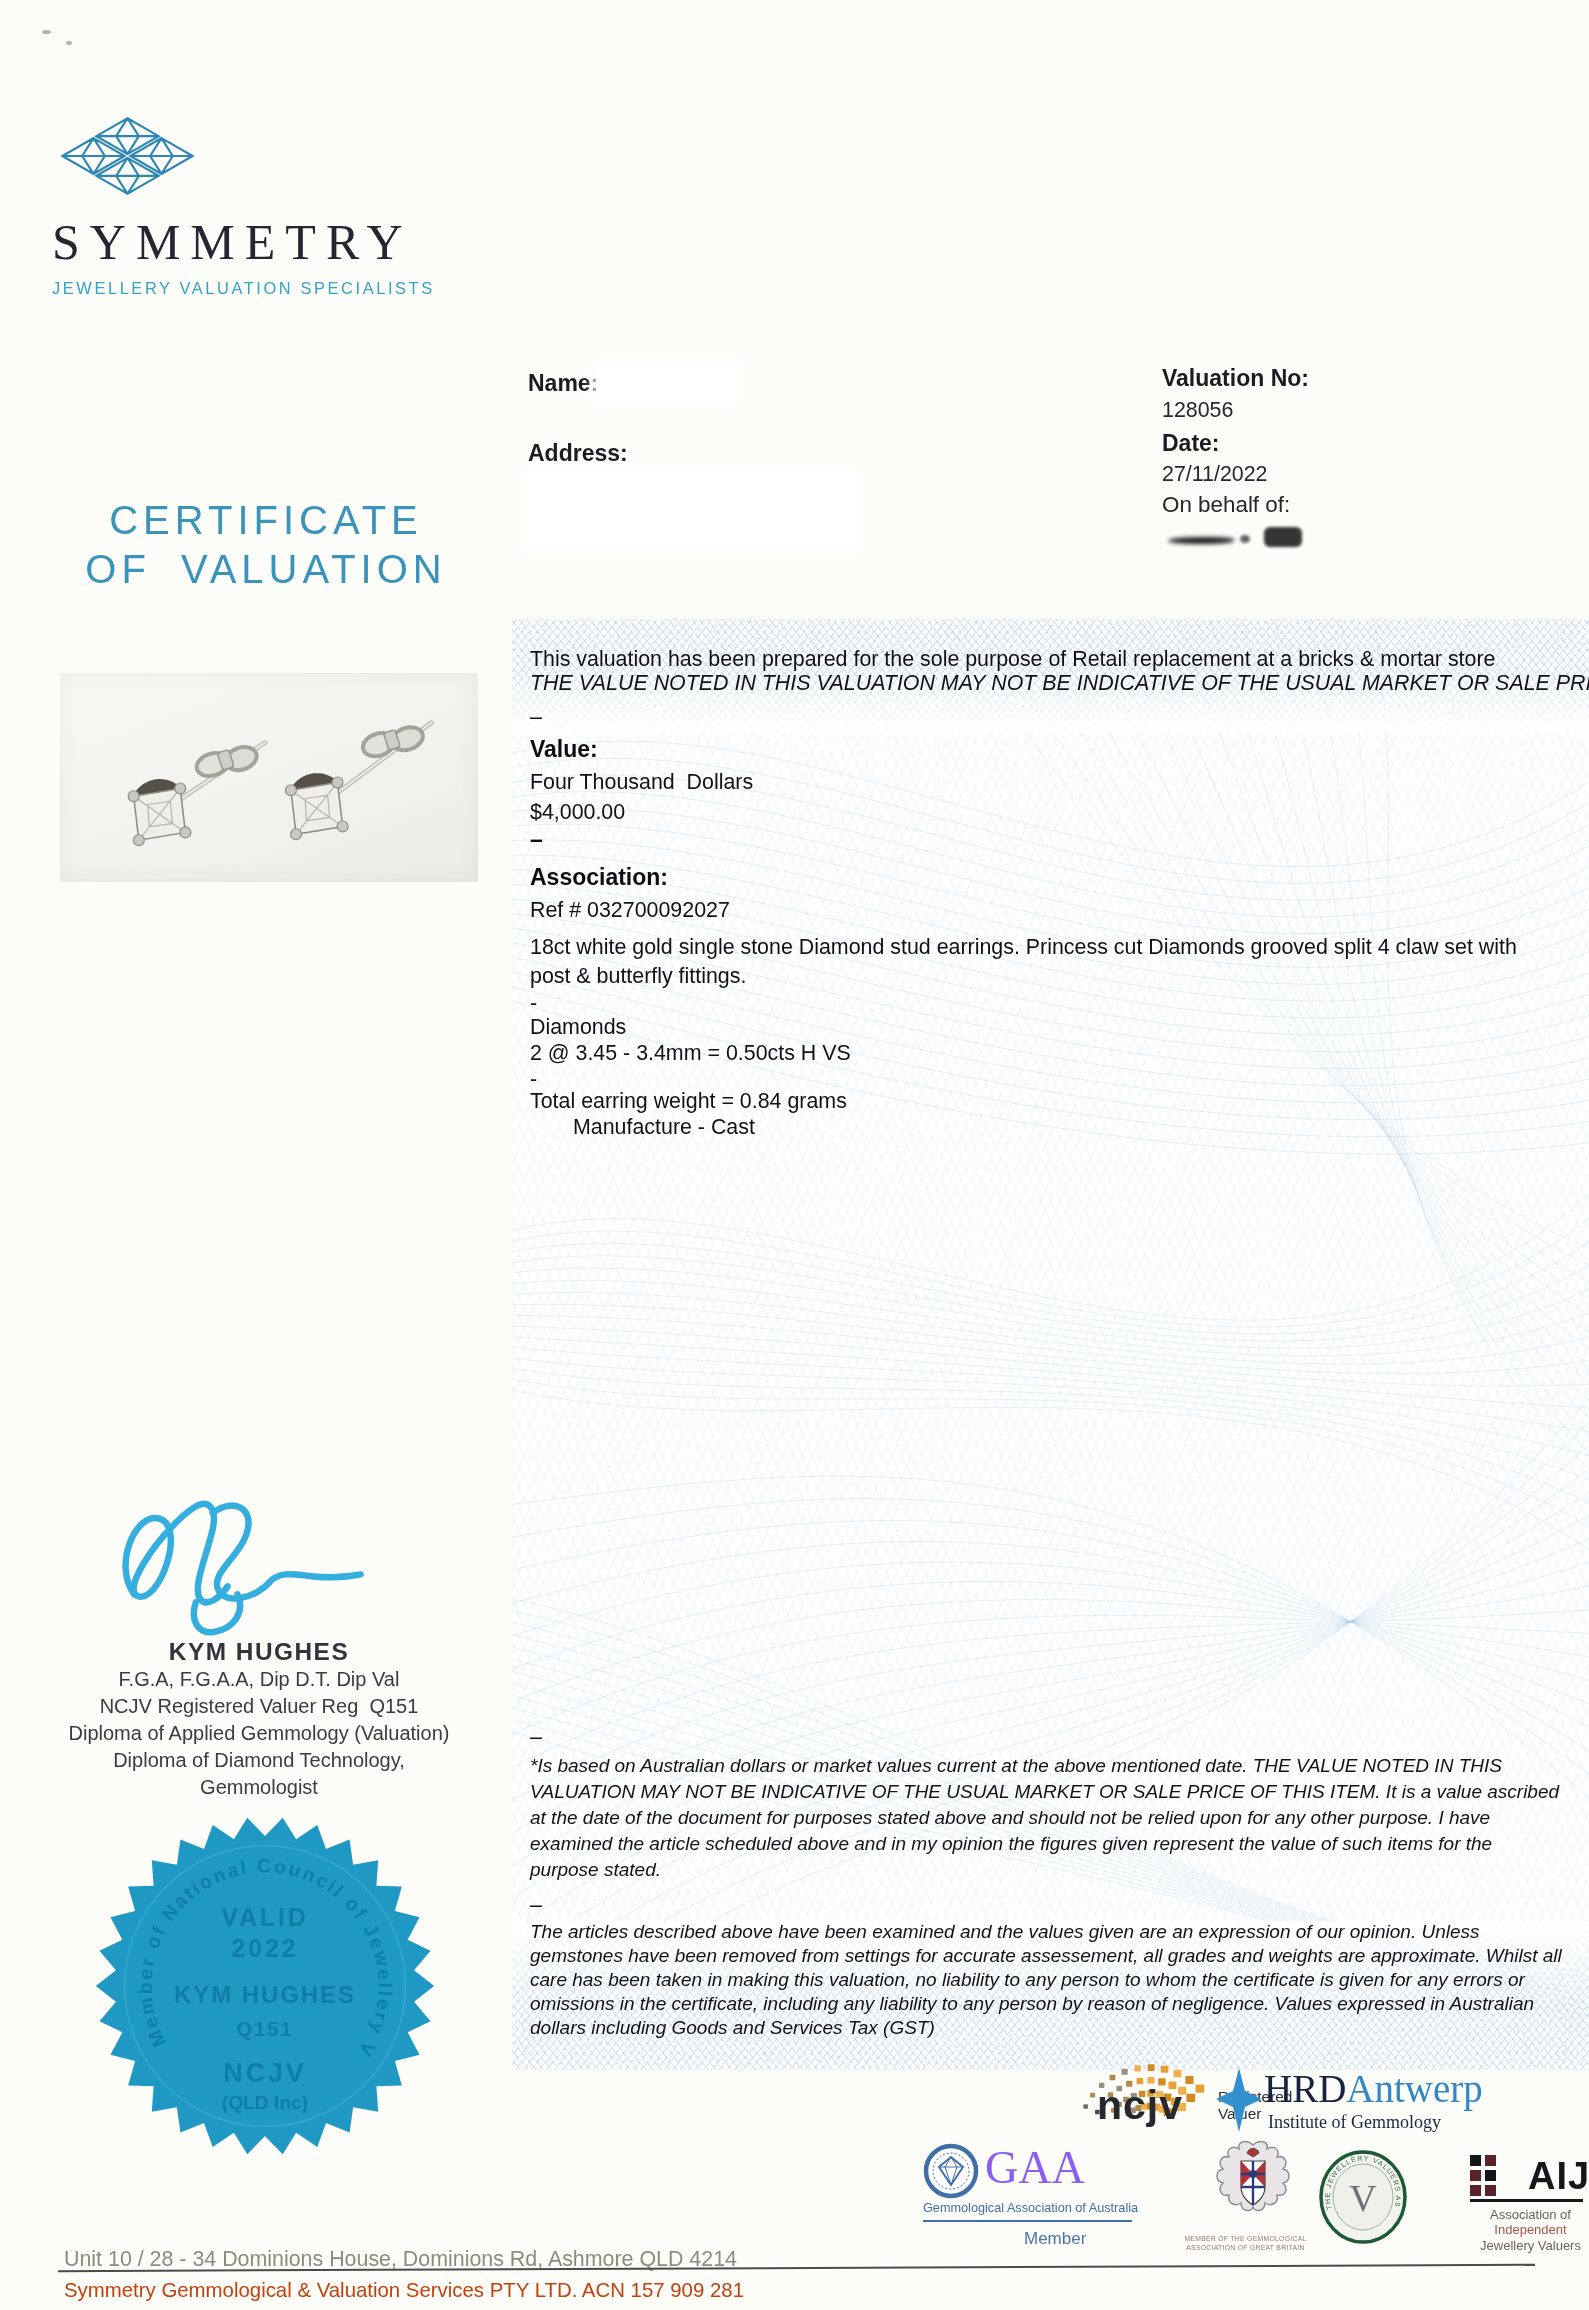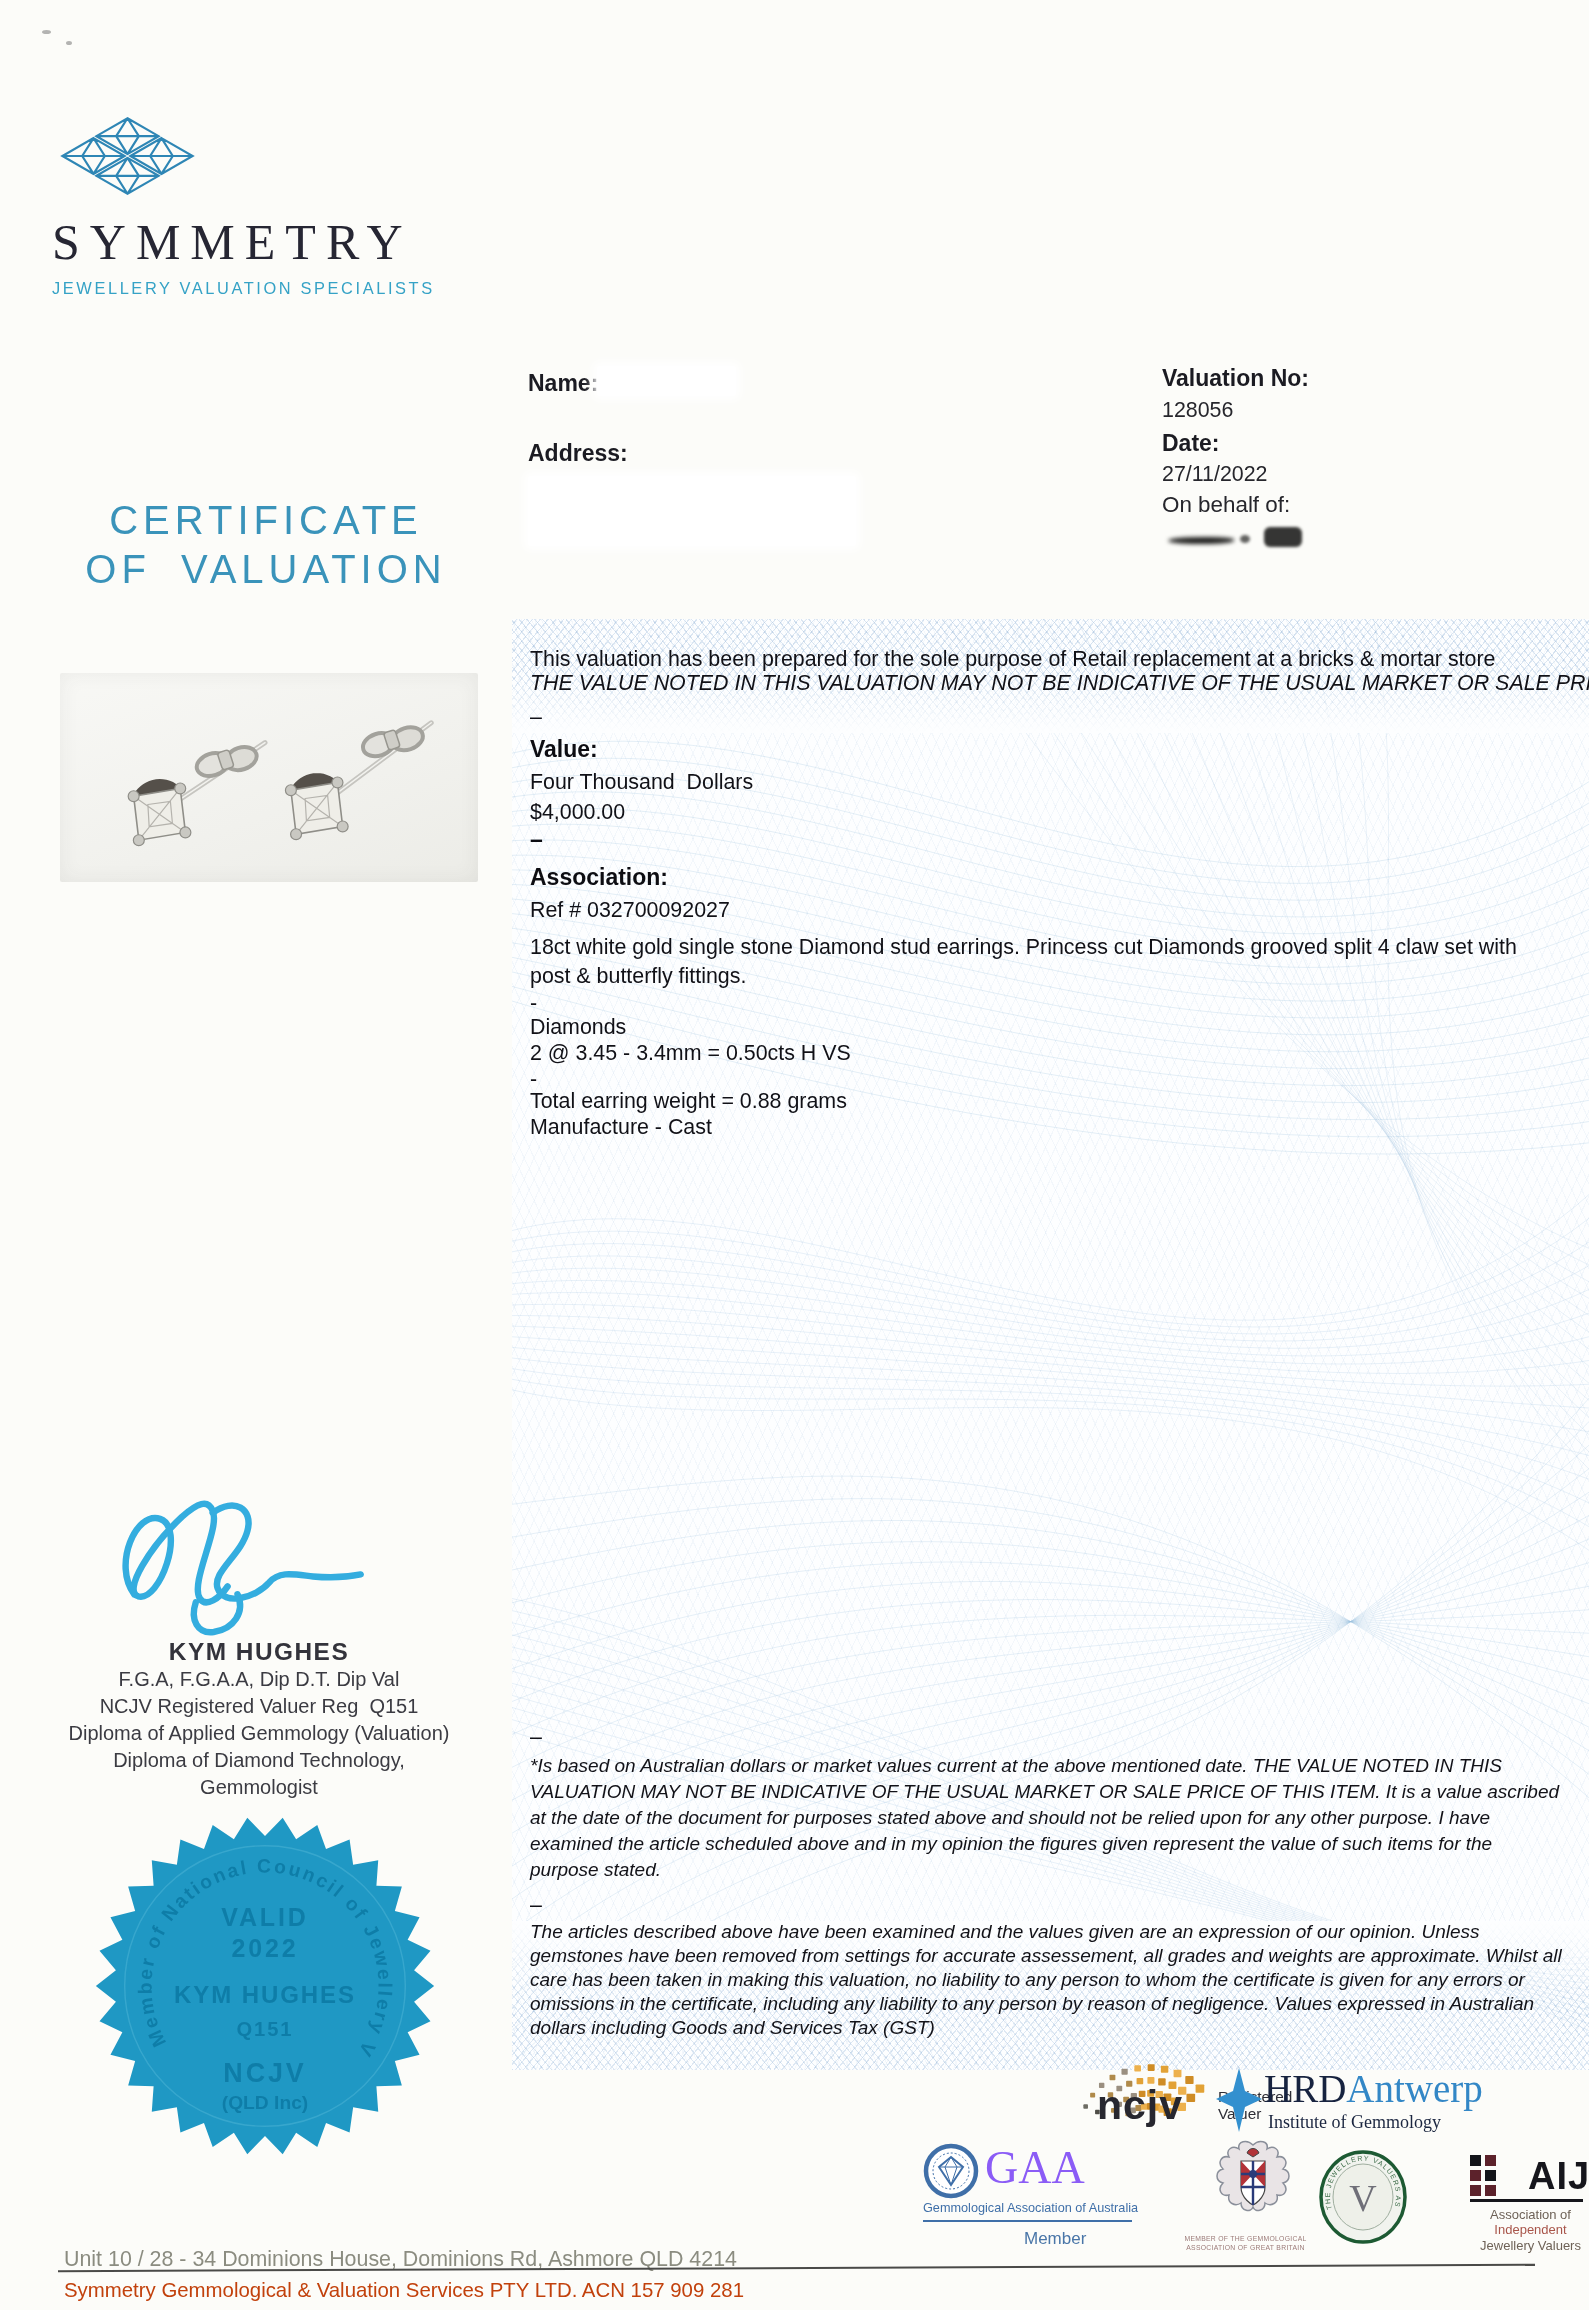--- a/index.html
+++ b/index.html
@@ -254,22 +254,22 @@
     <div class="pl" style="top:181px;">$4,000.00</div>
     <div class="pl b" style="top:207px;">–</div>
 
     <div class="pl b" style="top:245px;">Association:</div>
     <div class="pl" style="top:279px;">Ref # 032700092027</div>
     <div class="pl wrap" style="top:314px;">18ct white gold single stone Diamond stud earrings. Princess cut Diamonds grooved split 4 claw set with post &amp; butterfly fittings.</div>
     <div class="pl" style="top:372px;">-</div>
     <div class="pl" style="top:396px;">Diamonds</div>
     <div class="pl" style="top:422px;">2 @ 3.45 - 3.4mm = 0.50cts H VS</div>
     <div class="pl" style="top:448px;">-</div>
-    <div class="pl" style="top:470px;">Total earring weight = 0.88 grams</div>
-    <div class="pl" style="top:496px;">Manufacture - Cast</div>
+    <div class="pl" style="top:470px;">Total earring weight = 0.84 grams</div>
+    <div class="pl" style="top:496px;margin-left:43px;">Manufacture - Cast</div>
 
     <div class="pl" style="top:1106px;">–</div>
     <div class="disc" style="top:1134px;">*Is based on Australian dollars or market values current at the above mentioned date. THE VALUE NOTED IN THIS VALUATION MAY NOT BE INDICATIVE OF THE USUAL MARKET OR SALE PRICE OF THIS ITEM. It is a value ascribed at the date of the document for purposes stated above and should not be relied upon for any other purpose. I have examined the article scheduled above and in my opinion the figures given represent the value of such items for the purpose stated.</div>
     <div class="pl" style="top:1274px;">–</div>
     <div class="disc d2" style="top:1301px;">The articles described above have been examined and the values given are an expression of our opinion. Unless gemstones have been removed from settings for accurate assessement, all grades and weights are approximate. Whilst all care has been taken in making this valuation, no liability to any person to whom the certificate is given for any errors or omissions in the certificate, including any liability to any person by reason of negligence. Values expressed in Australian dollars including Goods and Services Tax (GST)</div>
   </div>
 
   <svg class="abs sig" width="289" height="149" viewBox="0 0 290 150">
     <g fill="none" stroke="#2aa9de" stroke-width="6.5" stroke-linecap="round" opacity="0.95">
       <path d="M38,104 C16,74 40,20 64,28 C90,37 64,112 42,106 C26,101 54,56 86,26 C102,12 112,8 117,20 C125,37 94,92 104,108 C110,118 124,108 132,96"></path>

